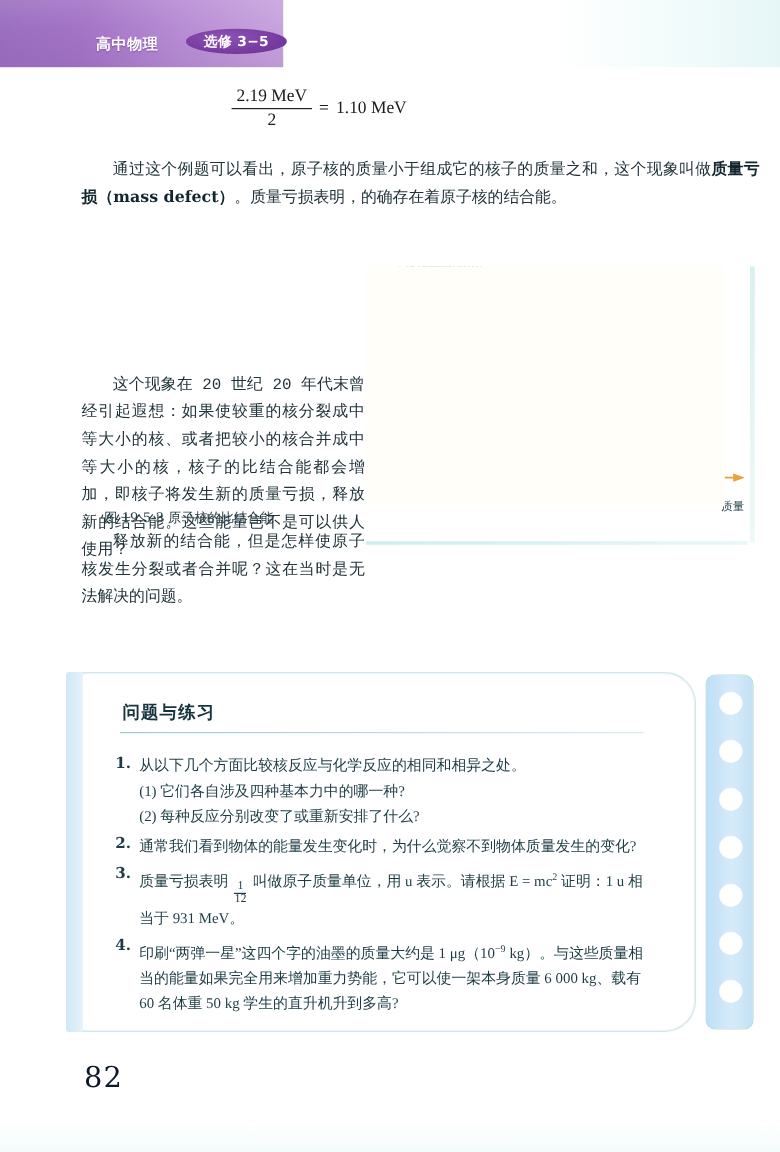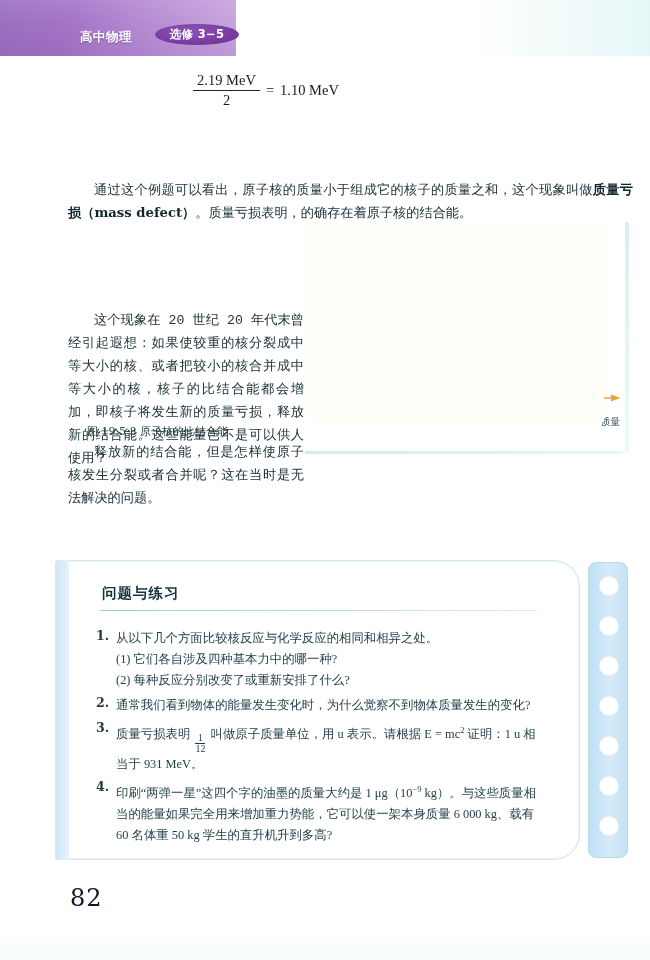--- a/index.html
+++ b/index.html
@@ -52,21 +52,21 @@
   .frac .num{ padding:0 4px 1px; }
   .frac .bar{ width:100%; height:1.2px; background:#222; }
   .frac .den{ padding:1px 4px 0; }
   .eqsign{ margin:0 6px; }
 
   
   .para{
     position:absolute; color:#20333a; font-size:13.2px; line-height:23px;
     text-align:justify; font-family:"DejaVu Serif", serif;
   }
-  .p1{ left:68px; top:130px; width:565px; text-indent:26px;margin-top:48px; }
+  .p1{ left:68px; top:130px; width:565px; text-indent:26px; }
   .p1 b{ font-weight:700; color:#12262e; }
   .p2{ left:68px; top:183px; width:236px; text-indent:26px; }
   .p3{ left:68px; top:309px; width:236px; text-indent:26px;font-family:Liberation Mono, monospace; }
   .p4{ left:68px; top:440px; width:236px; text-indent:26px; }
 
   
   .figure-wrap{
     position:absolute; left:305px; top:222px; width:315px; height:235px;
   }
   .fig-bg{

